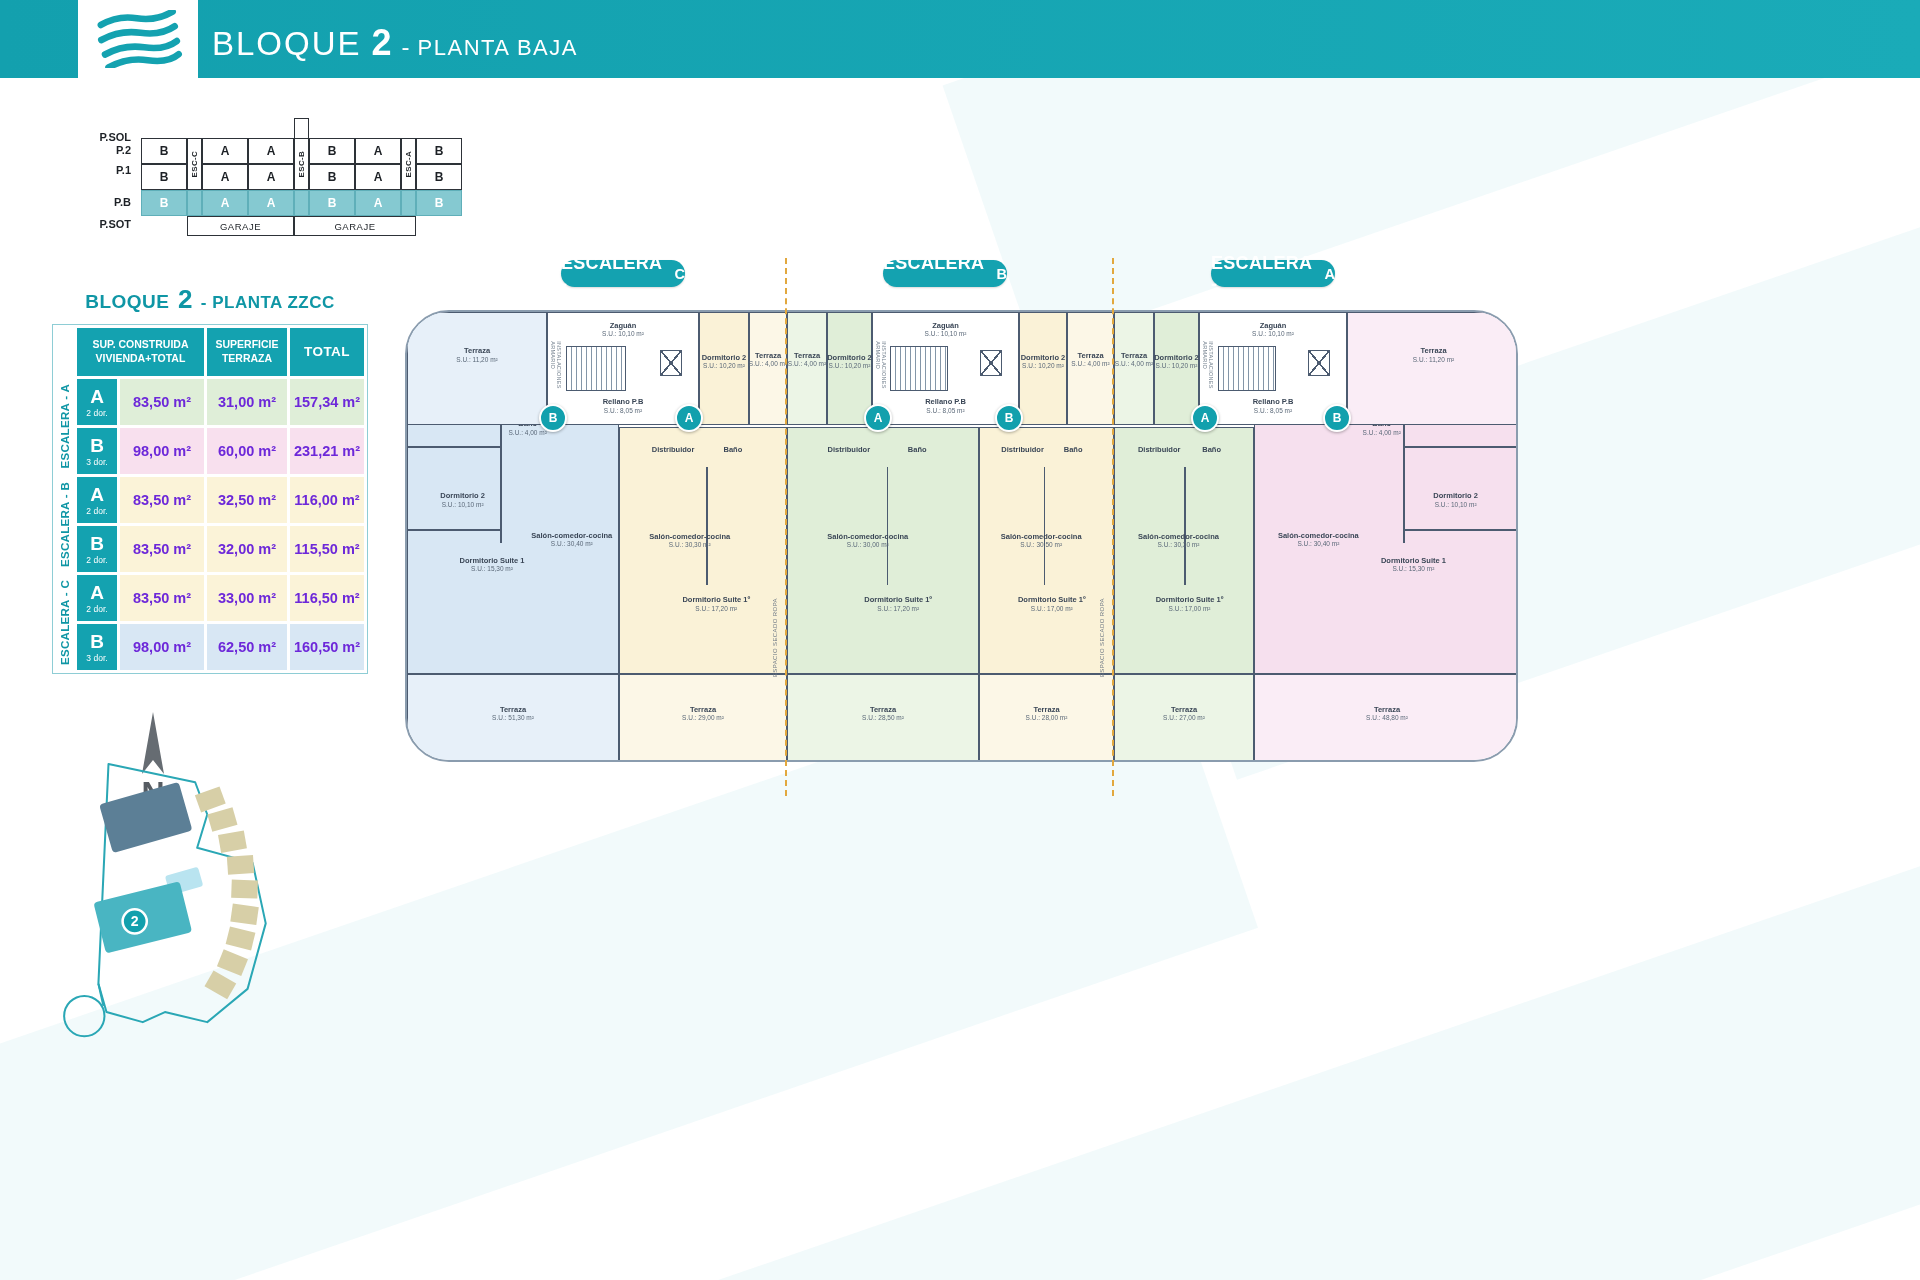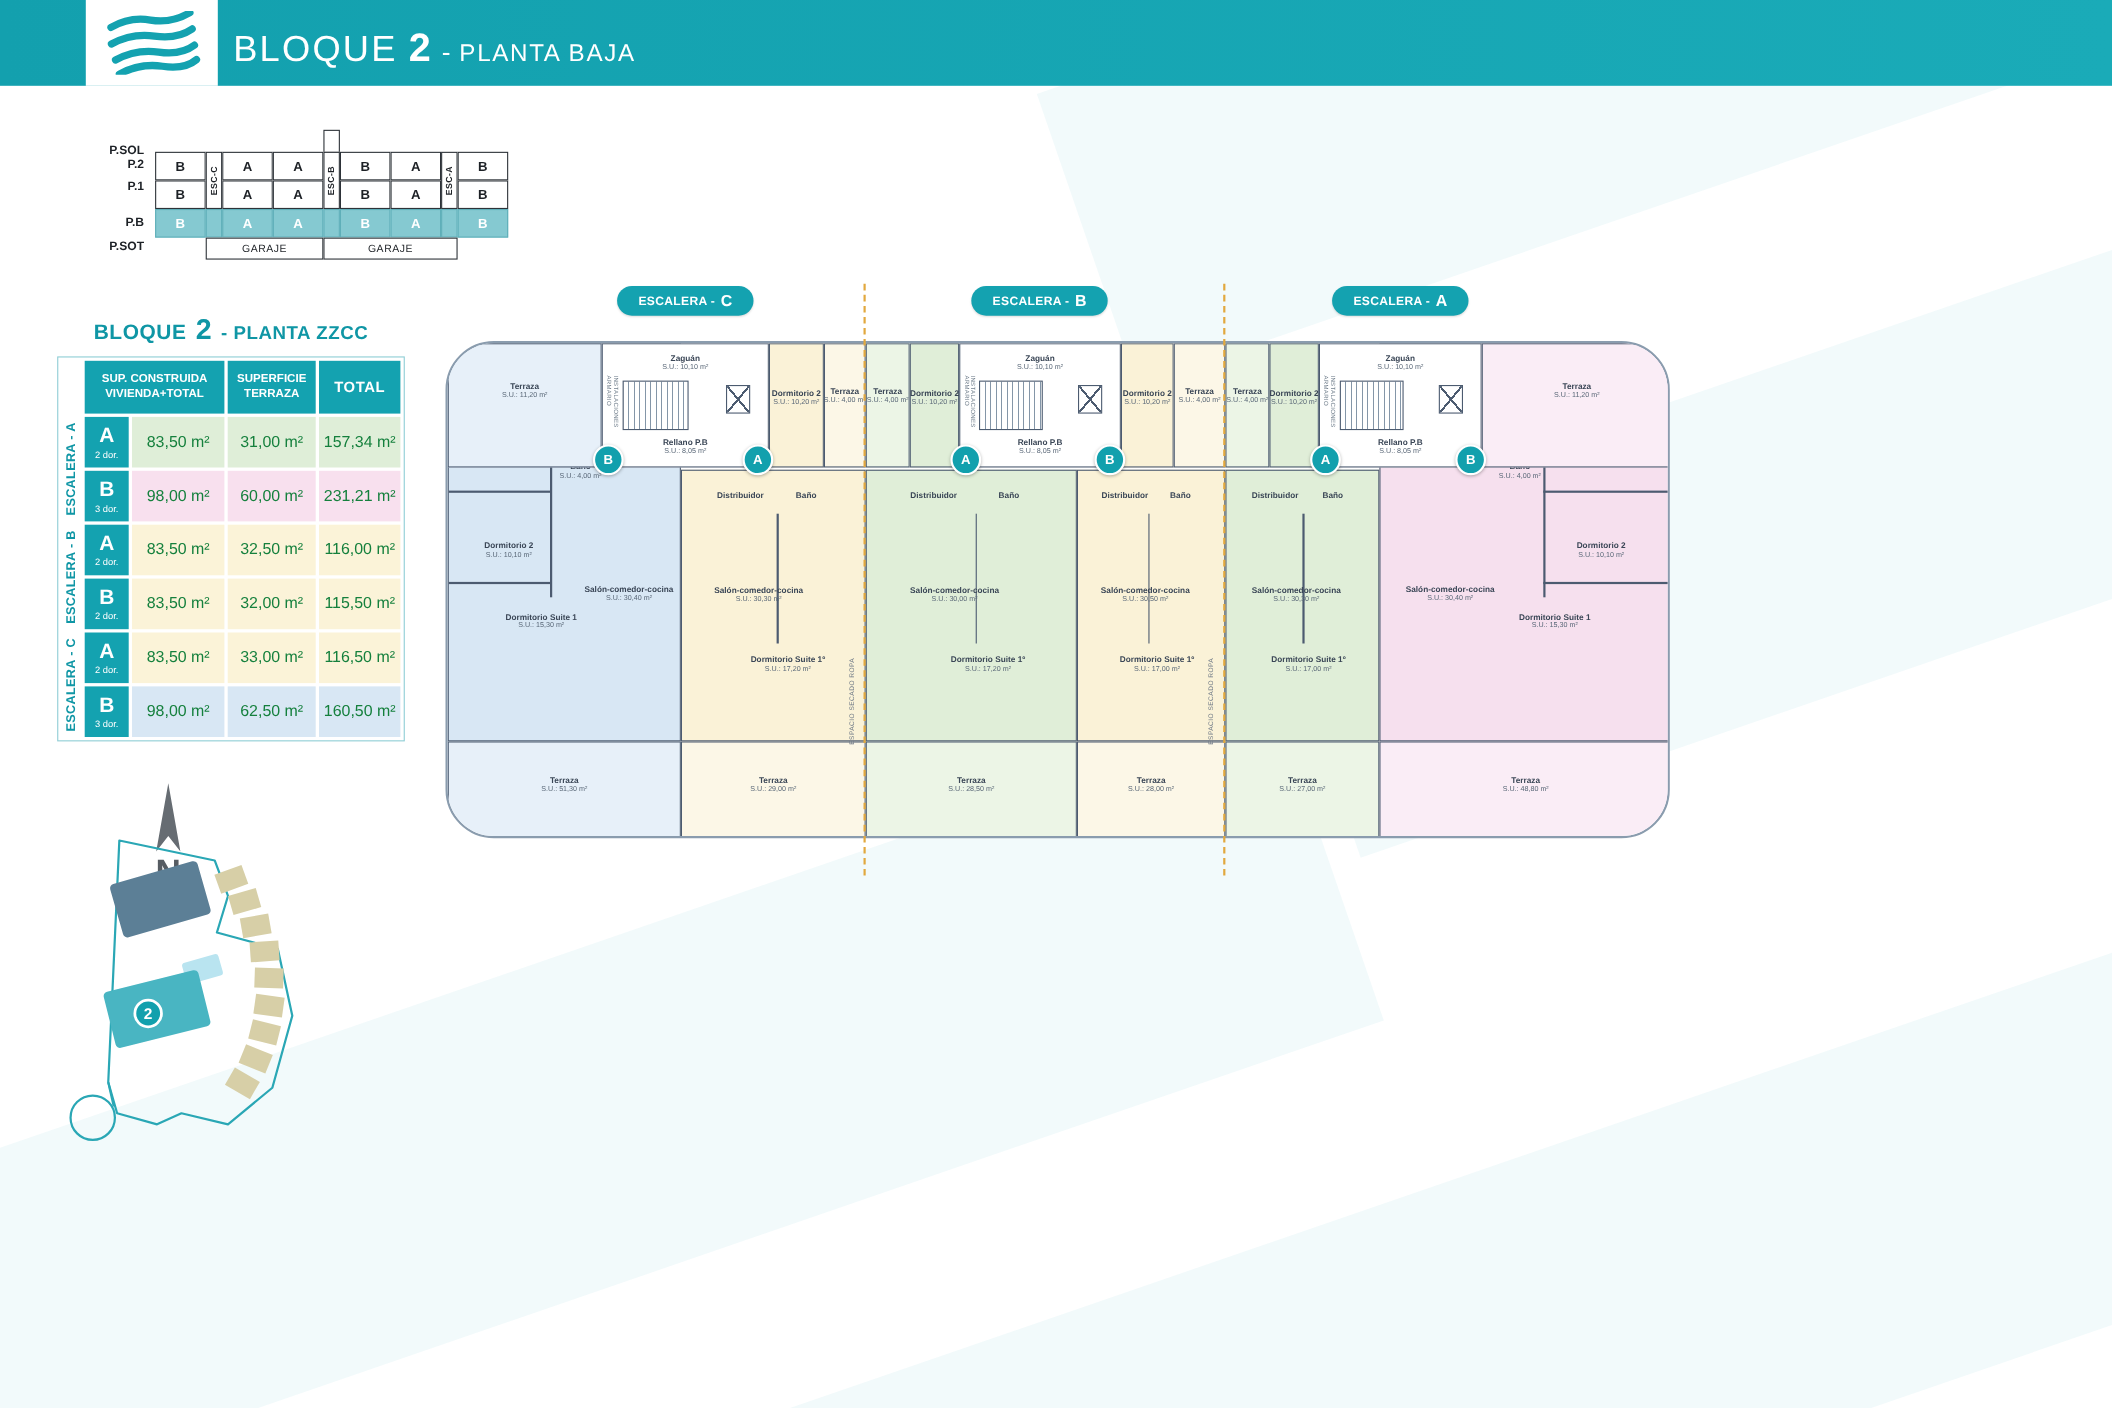--- a/index.html
+++ b/index.html
@@ -37,42 +37,42 @@
   .tt-num{font-size:26px;font-weight:bold;margin:0 4px;}
   .tt-suf{font-size:17px;font-weight:bold;letter-spacing:0.5px;}
   .tbl{display:grid;grid-template-columns:18px 40px 84px 80px 74px;grid-template-rows:48px repeat(6,46px);gap:3px;border:1px solid #8ecdd5;padding:3px;background:#fff;}
   .hcell{background:#14a2b0;color:#fff;display:flex;align-items:center;justify-content:center;text-align:center;font-size:10.5px;font-weight:bold;white-space:pre-line;line-height:1.3;}
   .hcell.total{font-size:13.5px;letter-spacing:0.5px;}
   .gl{display:flex;align-items:center;justify-content:center;}
   .gl span{writing-mode:vertical-rl;transform:rotate(180deg);font-size:11.5px;font-weight:bold;color:#0f96a5;letter-spacing:0.3px;white-space:nowrap;}
   .lcell{background:#14a2b0;color:#fff;display:flex;flex-direction:column;align-items:center;justify-content:center;line-height:1;}
   .lcell .ltr{font-size:19px;font-weight:bold;}
   .lcell .dor{font-size:8.5px;margin-top:3px;}
-  .vcell{display:flex;align-items:center;justify-content:center;font-size:14.5px;font-weight:normal;color:#15803d;}
+  .vcell{display:flex;align-items:center;justify-content:center;font-size:14.5px;font-weight:bold;color:#6d28d9;}
   .tone-green{background:#dfeed8;}
   .tone-pink{background:#f8e0ee;}
   .tone-cream{background:#fbf3d8;}
   .tone-blue{background:#d8e7f4;}
 
   
   .plan{position:absolute;left:395px;top:302px;width:1140px;height:492px;}
   .outline{position:absolute;left:10px;top:8px;width:1113px;height:452px;border:2px solid #8a9cae;border-radius:44px;overflow:hidden;background:#fff;box-sizing:border-box;}
   .pcell{position:absolute;border:1px solid #4c5b70;box-sizing:border-box;}
   .fill-blue{background:#d8e7f4;} .fill-blue-l{background:#e7f0f9;}
   .fill-cream{background:#faf2d7;} .fill-cream-l{background:#fcf7e7;}
   .fill-green{background:#e0eed8;} .fill-green-l{background:#ecf5e6;}
   .fill-pink{background:#f6e0ee;} .fill-pink-l{background:#faedf6;}
   .fill-white{background:#fff;}
   .room{position:absolute;transform:translate(-50%,-50%);text-align:center;line-height:1.25;white-space:nowrap;pointer-events:none;}
   .rn{font-size:7.5px;font-weight:bold;color:#3a4656;}
   .rs{font-size:6.5px;color:#5a6878;}
   .wall{position:absolute;background:#4c5b70;}
   .marker{position:absolute;width:24px;height:24px;border-radius:50%;background:#12a0ad;border:2px solid #fff;box-shadow:0 1px 3px rgba(0,0,0,0.3);color:#fff;font-size:12px;font-weight:bold;display:flex;align-items:center;justify-content:center;transform:translate(-50%,-50%);}
   .badge{position:absolute;top:260px;height:27px;width:124px;border-radius:14px;background:#14a2b0;color:#fff;display:flex;align-items:center;justify-content:center;box-shadow:0 1px 2px rgba(0,0,0,0.15);}
-  .badge .bp{font-size:11px;font-weight:bold;letter-spacing:0.3px;}
+  .badge .bp{font-size:18px;font-weight:bold;letter-spacing:0.3px;}
   .badge .bl{font-size:14.5px;font-weight:bold;margin-left:5px;}
   .dash{position:absolute;top:258px;height:538px;width:0;border-left:2.5px dashed #e2a83e;}
   .secado{position:absolute;writing-mode:vertical-rl;transform:rotate(180deg);font-size:6px;color:#6f7a86;letter-spacing:0.4px;}
   .stairbox{position:absolute;left:12%;top:30%;width:40%;height:40%;border:1px solid #4c5b70;box-sizing:border-box;background:repeating-linear-gradient(to right,#ffffff 0 4px,#8496a8 4px 5px);}
   .liftbox{position:absolute;right:11%;top:33%;width:22px;height:26px;border:1px solid #4c5b70;box-sizing:border-box;background:linear-gradient(to top right,transparent 47%,#4c5b70 47%,#4c5b70 53%,transparent 53%),linear-gradient(to bottom right,transparent 47%,#4c5b70 47%,#4c5b70 53%,transparent 53%);}
   .vlabel{position:absolute;left:2px;top:50%;transform:translateY(-50%);writing-mode:vertical-rl;font-size:5.5px;color:#73808e;letter-spacing:0.3px;}
 
   
   .compass{position:absolute;left:122px;top:710px;width:62px;height:100px;}
   .siteplan{position:absolute;left:46px;top:752px;width:252px;height:298px;}

